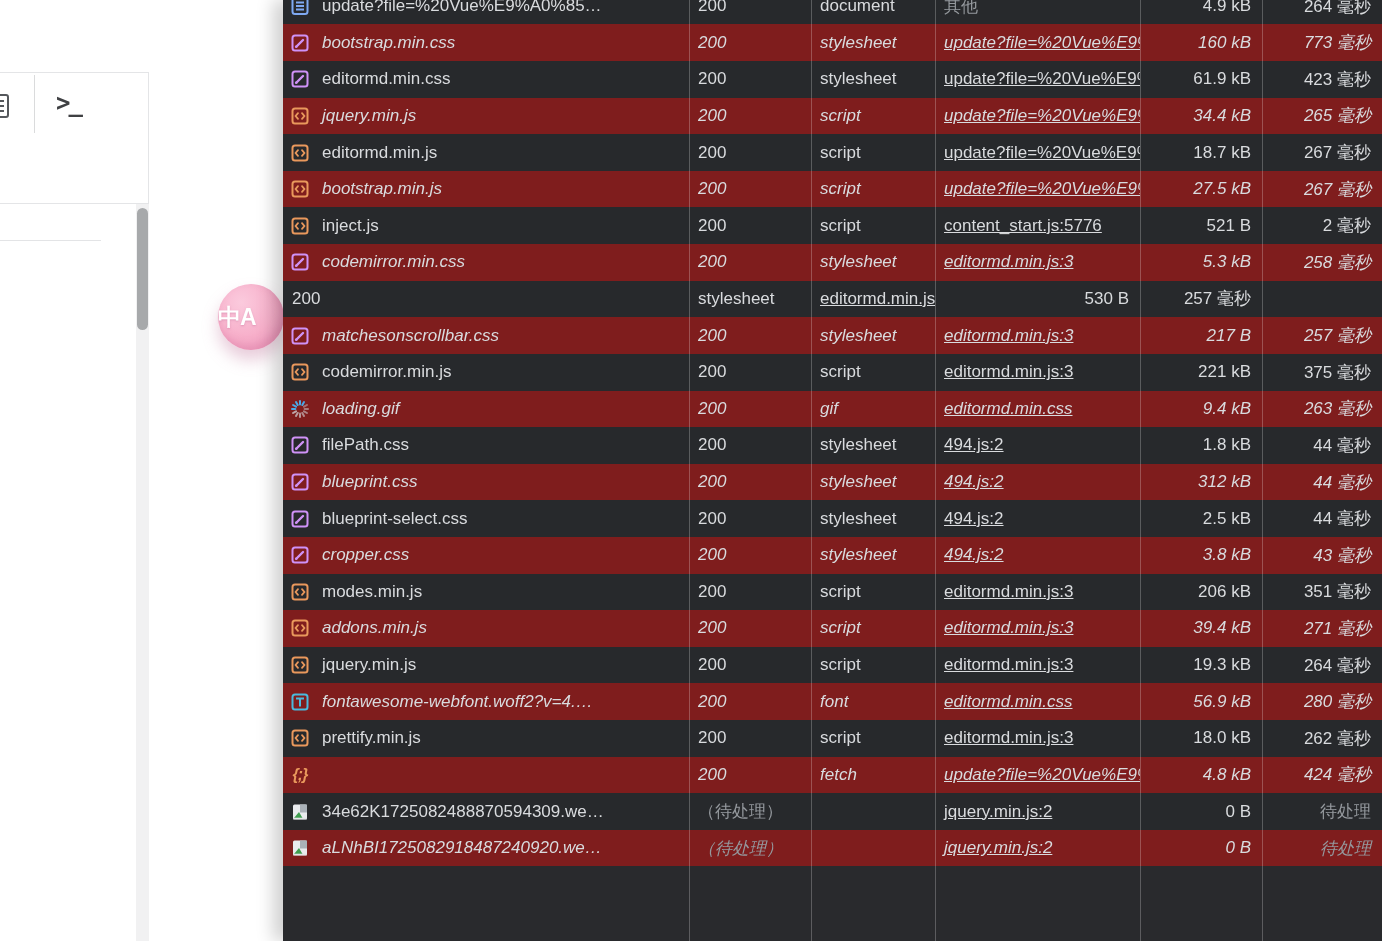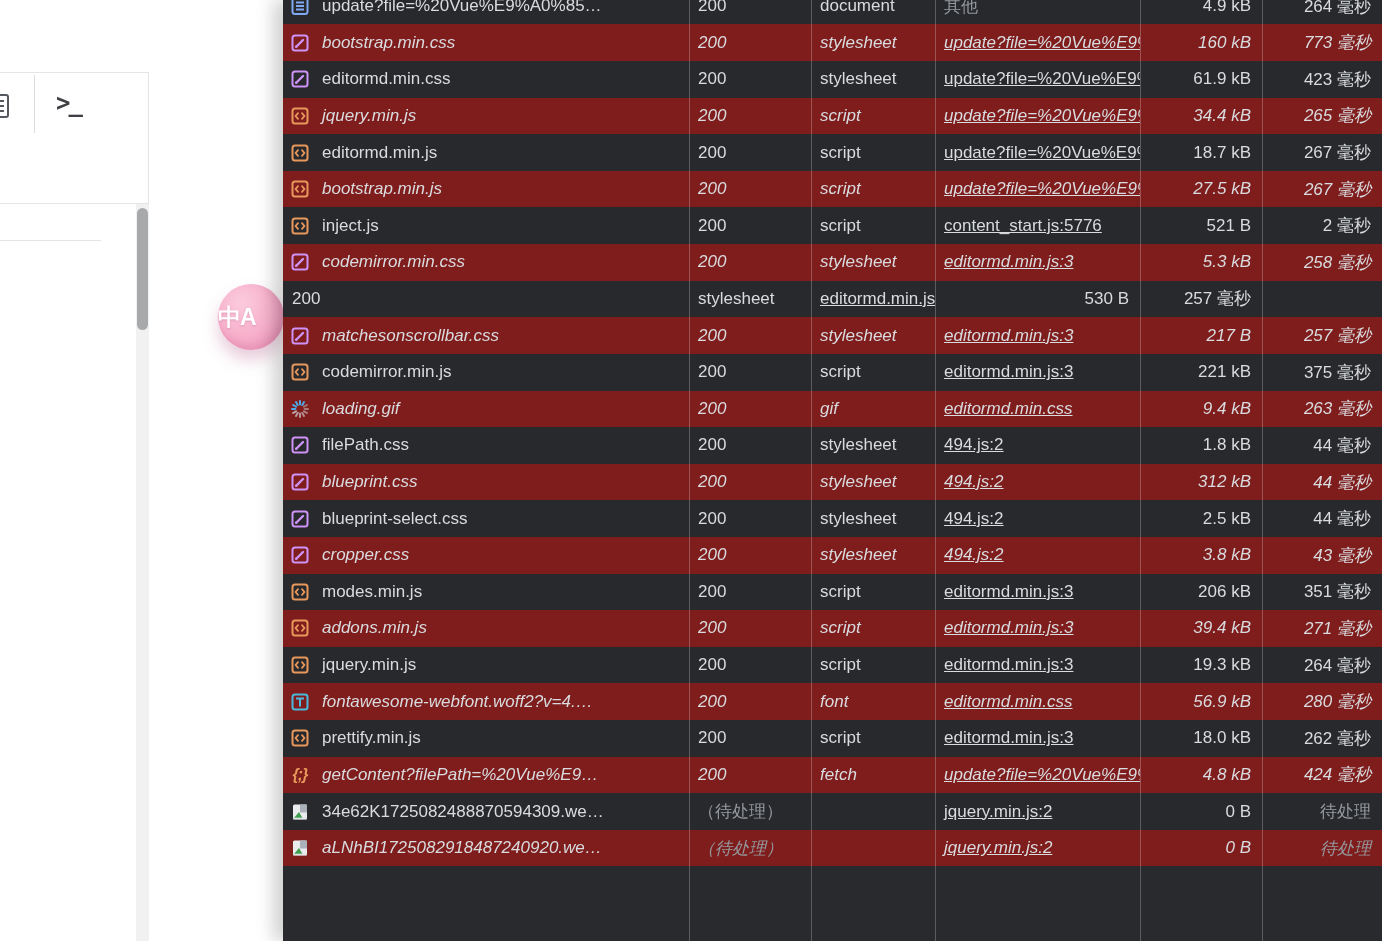--- a/index.html
+++ b/index.html
@@ -466,21 +466,20 @@
           <span class="init-link">editormd.min.js:3</span>
         </div>
         <div class="cell c-size">18.0 kB</div>
         <div class="cell c-time">262 毫秒</div>
       </div>
       <div class="row dark">
         <div class="cell c-name">
           <span class="icon">
             <span class="fetch-glyph">{;}</span>
           </span>
-          <span>getContent?filePath=%20Vue%E9…</span>
         </div>
         <div class="cell c-status">200</div>
         <div class="cell c-type">fetch</div>
         <div class="cell c-init">
           <span class="init-link">update?file=%20Vue%E9%A0%85</span>
         </div>
         <div class="cell c-size">4.8 kB</div>
         <div class="cell c-time">424 毫秒</div>
       </div>
       <div class="row light">

